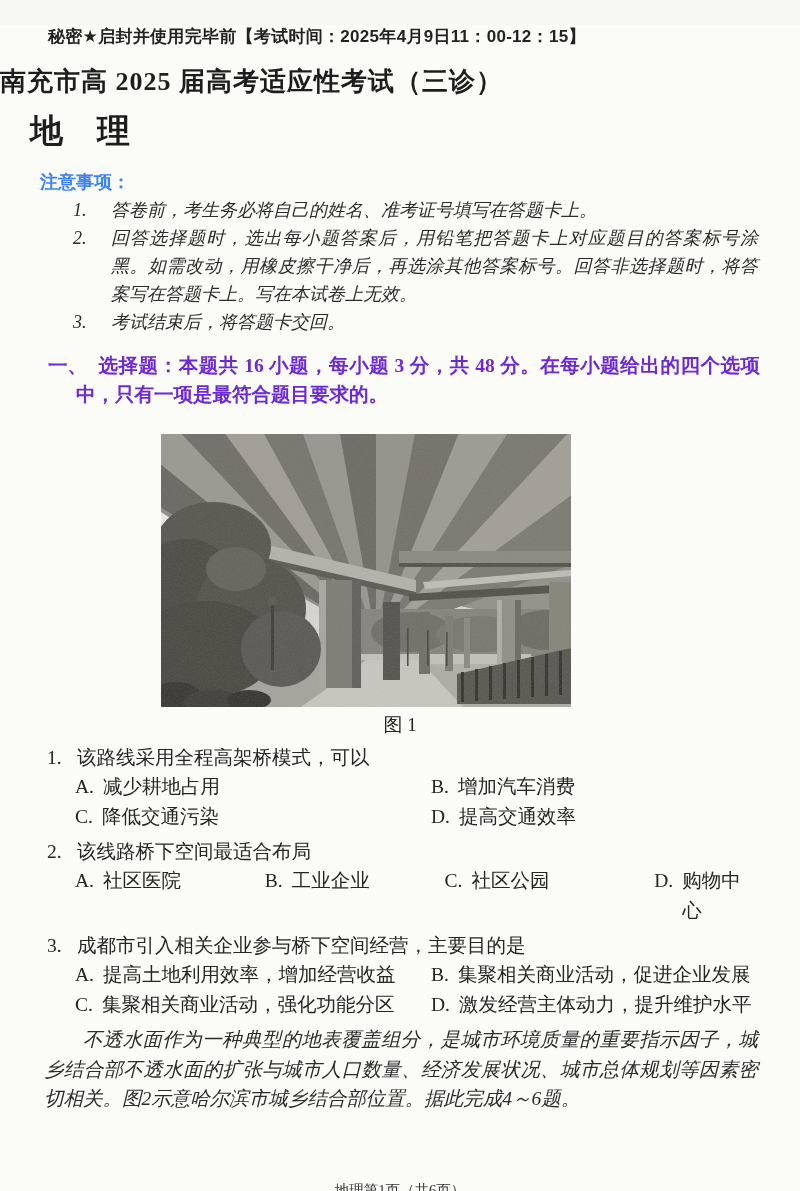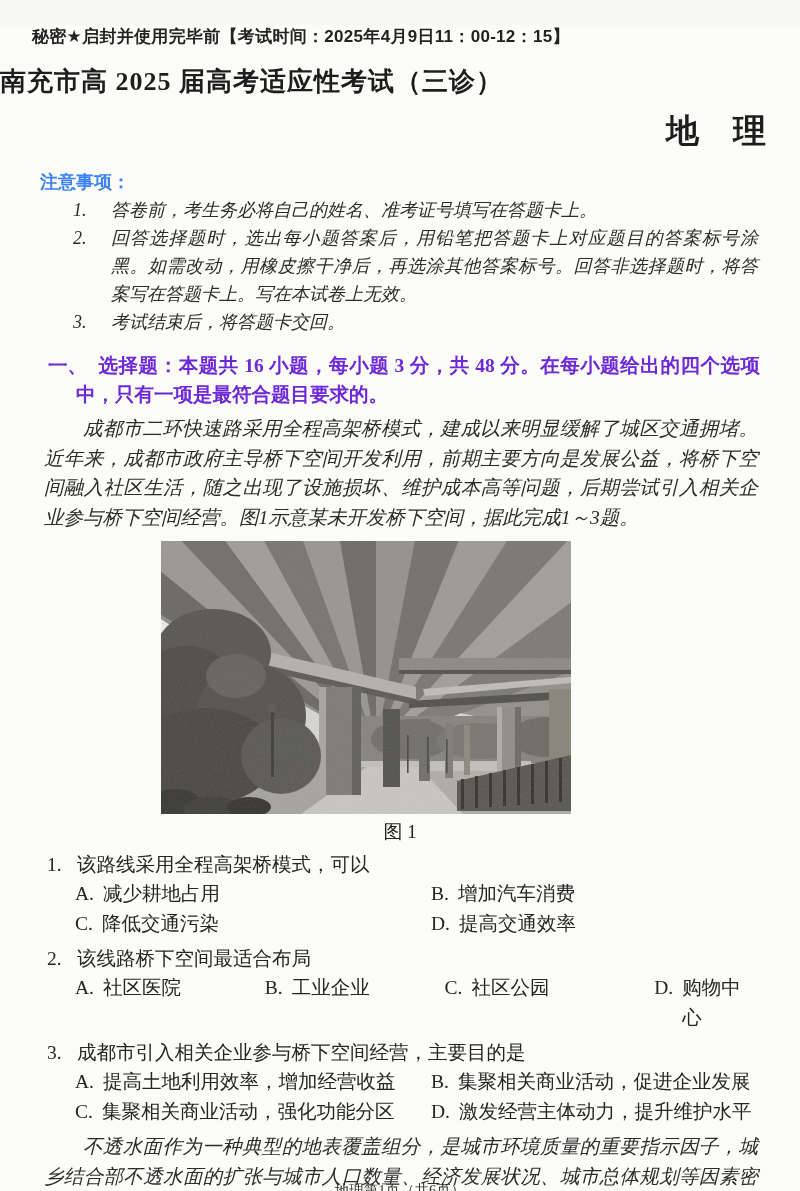--- a/index.html
+++ b/index.html
@@ -5,30 +5,30 @@
   html,body{margin:0;padding:0;}
   body{
     width:800px;height:1191px;
     background:#f7f7f4;
     font-family:"Liberation Serif","DejaVu Serif",serif;
     color:#272727;
     overflow:hidden;
   }
   .page{position:relative;width:800px;height:1191px;background:#fbfbf8;}
   .security{
-    margin:25px 40px 0 32px;
+    margin:25px 40px 0 48px;
     font-family:"Liberation Sans","DejaVu Sans",sans-serif;
     font-weight:bold;font-size:17px;letter-spacing:.3px;color:#222;
   }
   .title{
     margin:16px 0 0 0;text-align:left;
     font-size:26px;font-weight:bold;color:#1d1d1d;letter-spacing:1px;
   }
   .subject{
-    margin:10px 0 0 0;text-align:right;
+    margin:10px 0 0 0;text-align:left;
     font-size:33px;font-weight:bold;color:#1d1d1d;
     letter-spacing:34px;padding-left:30px;
   }
   .notice-h{margin:16px 0 0 40px;font-size:18px;font-weight:bold;color:#3b82f6;}
   .notice{margin:2px 42px 0 73px;}
   .n-item{
     display:flex;font-size:18px;line-height:28px;
     font-style:italic;color:#2b2b2b;text-align:justify;
   }
   .n-num{flex:0 0 27px;}
@@ -36,21 +36,21 @@
   .section{
     margin:15px 40px 0 48px;font-size:19.5px;font-weight:bold;
     line-height:29px;color:#6d28d9;text-align:justify;
     padding-left:28px;text-indent:-28px;
   }
   .sec-num{display:inline-block;width:50px;text-indent:0;}
   .passage{
     margin:5px 42px 0 44px;font-size:19.5px;line-height:29.5px;
     font-style:italic;text-align:justify;text-indent:2em;color:#2b2b2b;
   }
-  .figure{width:478px;margin:9px auto 0 auto;}
+  .figure{width:478px;margin:25px auto 0 auto;}
   .figure svg{display:block;width:410px;height:273px;}
   .fig-caption{text-align:center;font-size:19px;margin-top:5px;color:#242424;}
   .question{margin:5px 40px 0 47px;font-size:19.5px;line-height:29px;color:#252525;}
   .q-head{display:flex;}
   .q-num{flex:0 0 30px;}
   .q-stem{flex:1;}
   .opts{padding-left:28px;}
   .opt-row{display:flex;}
   .opt{display:flex;line-height:30px;box-sizing:border-box;}
   .opt-label{margin-right:9px;}
@@ -85,21 +85,20 @@
       <span class="n-text">回答选择题时，选出每小题答案后，用铅笔把答题卡上对应题目的答案标号涂黑。如需改动，用橡皮擦干净后，再选涂其他答案标号。回答非选择题时，将答案写在答题卡上。写在本试卷上无效。</span>
     </div>
     <div class="n-item">
       <span class="n-num">3.</span>
       <span class="n-text">考试结束后，将答题卡交回。</span>
     </div>
   </div>
 
   <div class="section"><span class="sec-num">一、</span><span>选择题：本题共 16 小题，每小题 3 分，共 48 分。在每小题给出的四个选项中，只有一项是最符合题目要求的。</span></div>
 
-  <div class="passage">成都市二环快速路采用全程高架桥模式，建成以来明显缓解了城区交通拥堵。近年来，成都市政府主导桥下空间开发利用，前期主要方向是发展公益，将桥下空间融入社区生活，随之出现了设施损坏、维护成本高等问题，后期尝试引入相关企业参与桥下空间经营。图1示意某未开发桥下空间，据此完成1～3题。</div>
 
   <div class="figure">
     <svg viewBox="0 0 410 273" xmlns="http://www.w3.org/2000/svg">
       <defs>
         <filter id="grain" x="0" y="0" width="100%" height="100%">
           <feTurbulence type="fractalNoise" baseFrequency="0.75" numOctaves="2" stitchTiles="stitch" result="n"></feTurbulence>
           <feColorMatrix in="n" type="matrix" values="0 0 0 0 0.35  0 0 0 0 0.35  0 0 0 0 0.33  0 0 0 0.55 0"></feColorMatrix>
         </filter>
         <clipPath id="ceil">
           <polygon points="0,0 410,0 410,195 300,172 215,205 60,118 0,78"></polygon>

